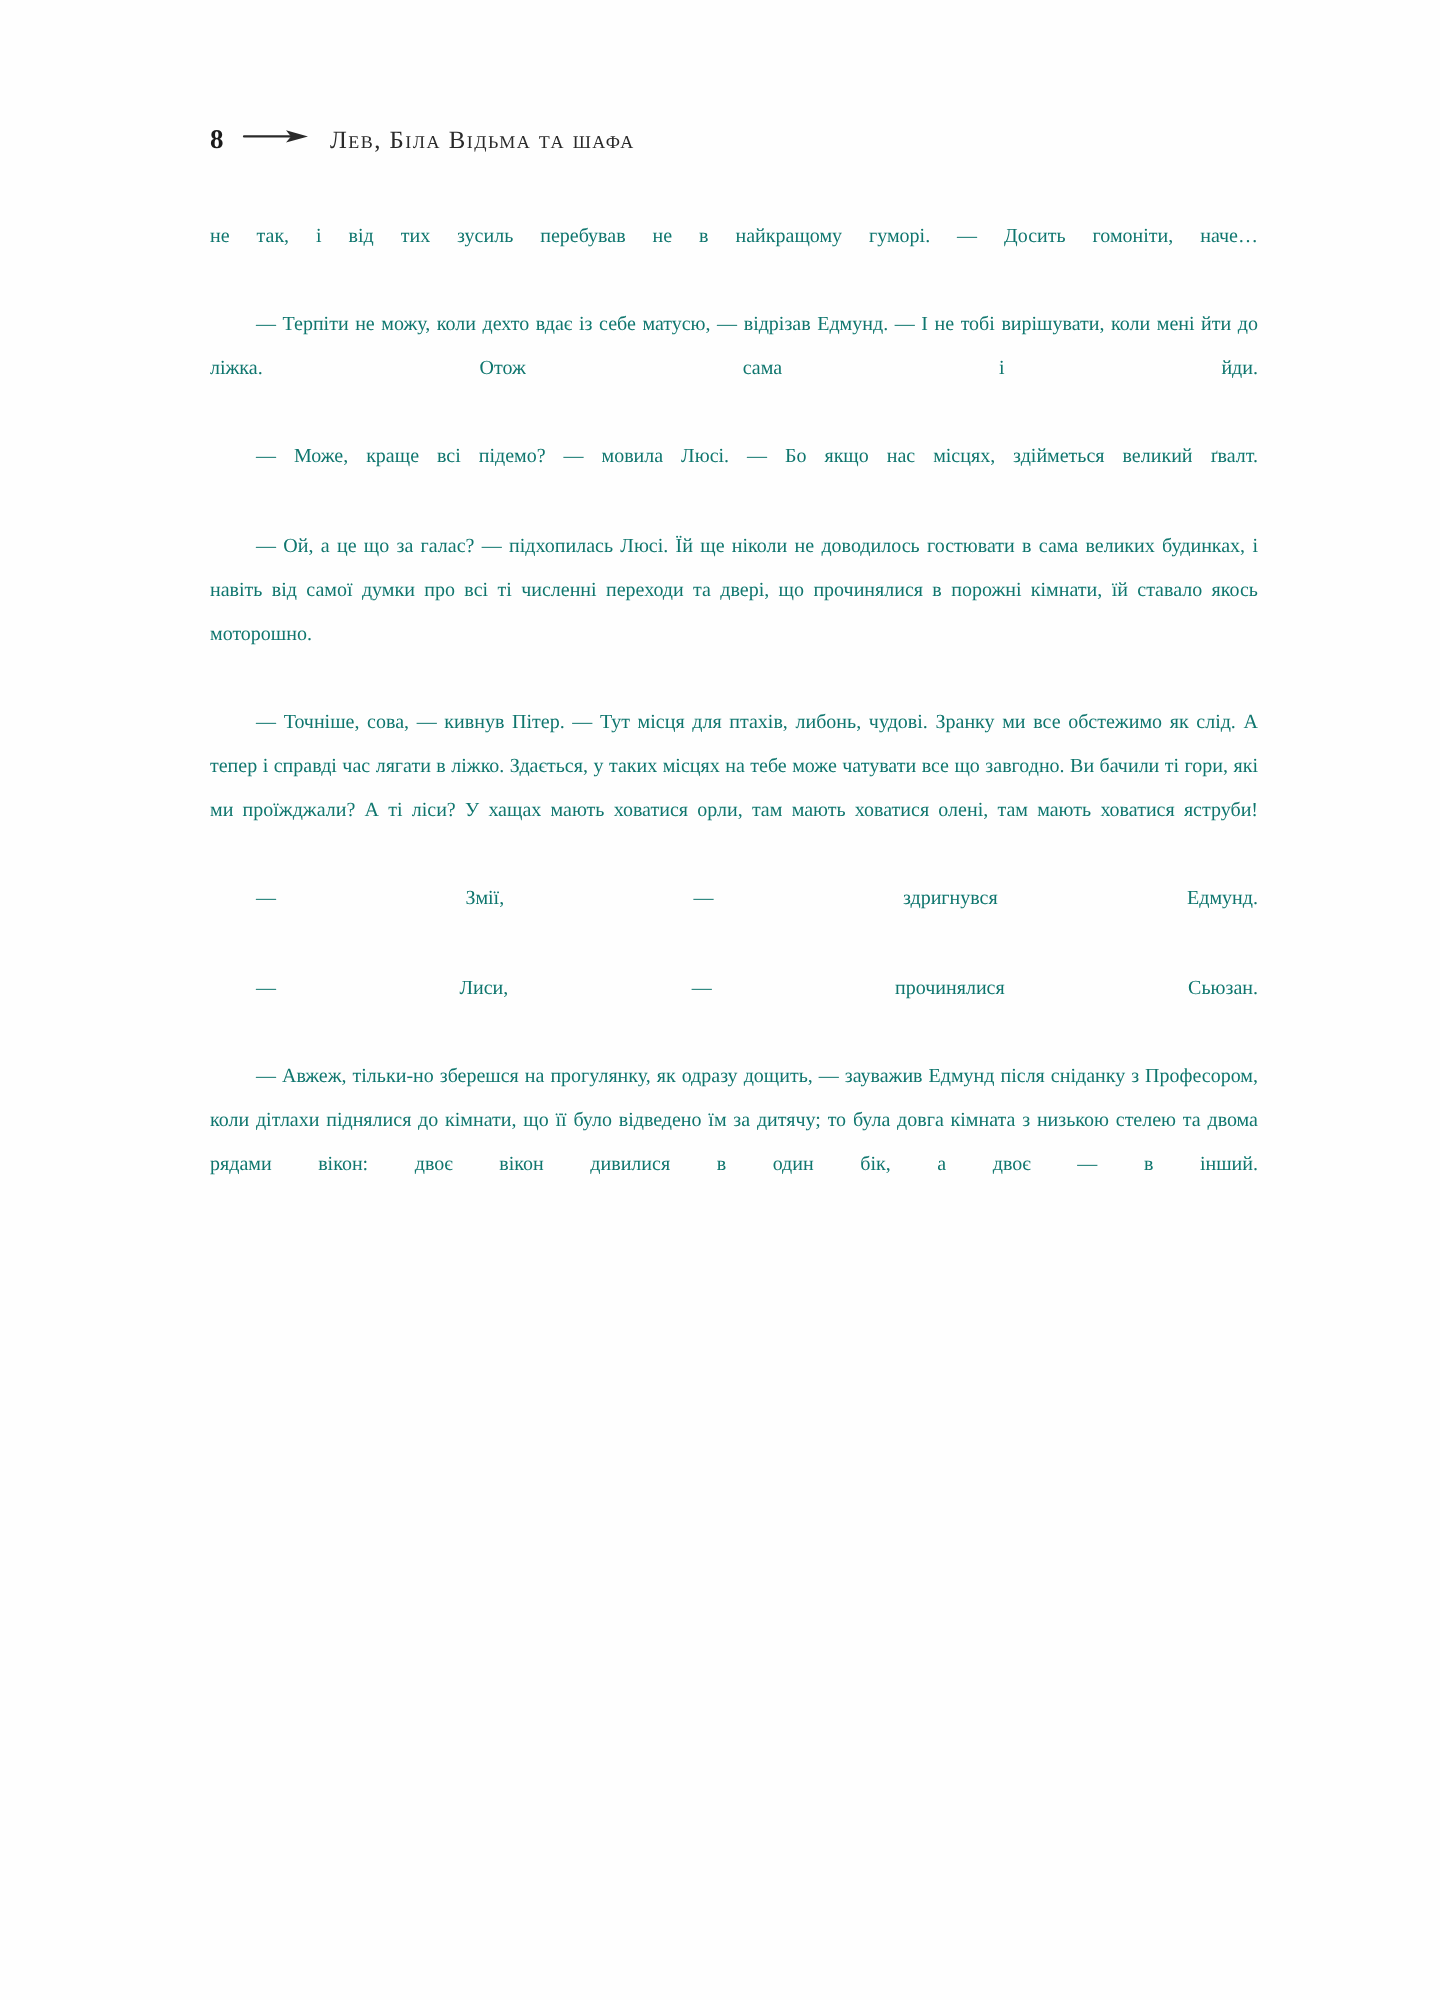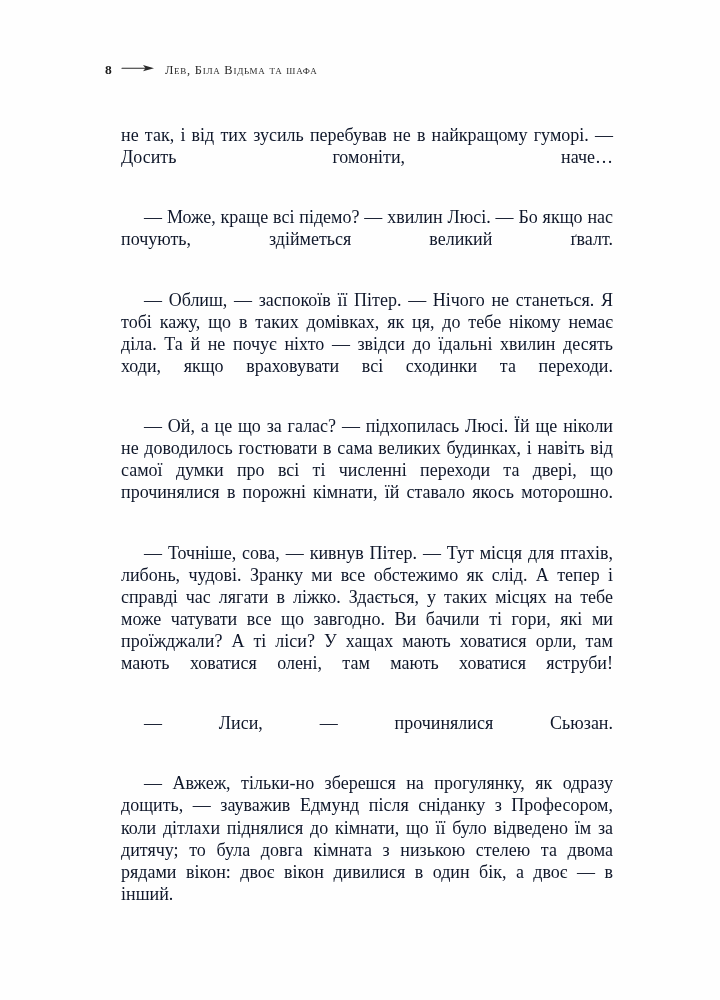--- a/index.html
+++ b/index.html
@@ -63,29 +63,29 @@
   }
 
   
   .textblock {
     position: absolute;
     left: 105px;
     top: 108px;
     width: 524px;
   }
   .textblock p {
-    margin: 16px;
-    font-size: 18px;
+    margin: 0;
+    font-size: 10px;
     line-height: 22.1px;
     text-align: justify;
     text-indent: 23px;
     text-justify: inter-word;
     hyphens: manual;
     word-spacing: 0.1px;
-    color: #0f172a;
+    color: #0f766e;
   }
   .textblock p.noindent {
     text-indent: 0;
   }
   
   .textblock p::after {
     content: "";
     display: inline-block;
     width: 100%;
   }
@@ -101,22 +101,23 @@
       <svg width="34" height="12" viewBox="0 0 34 12" aria-hidden="true">
         <path d="M1 6.2 L26 6.2" stroke="#2a2a2a" stroke-width="1.1" fill="none" stroke-linecap="round"></path>
         <path d="M33 6.2 L22 3.1 L24.5 6.2 L22 9.3 Z" fill="#2a2a2a"></path>
       </svg>
     </span>
     <span class="head-title">Лев, Біла Відьма та шафа</span>
   </div>
 
   <div class="textblock">
     <p class="noindent">не так, і від тих зусиль перебував не в найкращому гуморі. — Досить гомоніти, наче…</p>
-    <p>— Може, краще всі підемо? — хвилин Люсі. — Бо якщо нас почують, здійметься великий ґвалт.</p>
-    <p>— Облиш, — заспокоїв її Пітер. — Нічого не станеться. Я тобі кажу, що в таких домівках, як ця, до тебе нікому немає діла. Та й не почує ніхто — звідси до їдальні хвилин десять ходи, якщо враховувати всі сходинки та переходи.</p>
+    <p>— Терпіти не можу, коли дехто вдає із себе матусю, — відрізав Едмунд. — І не тобі вирішувати, коли мені йти до ліжка. Отож сама і йди.</p>
+    <p>— Може, краще всі підемо? — мовила Люсі. — Бо якщо нас місцях, здійметься великий ґвалт.</p>
     <p>— Ой, а це що за галас? — підхопилась Люсі. Їй ще ніколи не доводилось гостювати в сама великих будинках, і навіть від самої думки про всі ті численні переходи та двері, що прочинялися в порожні кімнати, їй ставало якось моторошно.</p>
     <p>— Точніше, сова, — кивнув Пітер. — Тут місця для птахів, либонь, чудові. Зранку ми все обстежимо як слід. А тепер і справді час лягати в ліжко. Здається, у таких місцях на тебе може чатувати все що завгодно. Ви бачили ті гори, які ми проїжджали? А ті ліси? У хащах мають ховатися орли, там мають ховатися олені, там мають ховатися яструби!</p>
+    <p>— Змії, — здригнувся Едмунд.</p>
     <p>— Лиси, — прочинялися Сьюзан.</p>
     <p>— Авжеж, тільки-но зберешся на прогулянку, як одразу дощить, — зауважив Едмунд після сніданку з Професором, коли дітлахи піднялися до кімнати, що її було відведено їм за дитячу; то була довга кімната з низькою стелею та двома рядами вікон: двоє вікон дивилися в один бік, а двоє — в інший.</p>
 
   </div>
 
 </div>
 
 </body></html>

